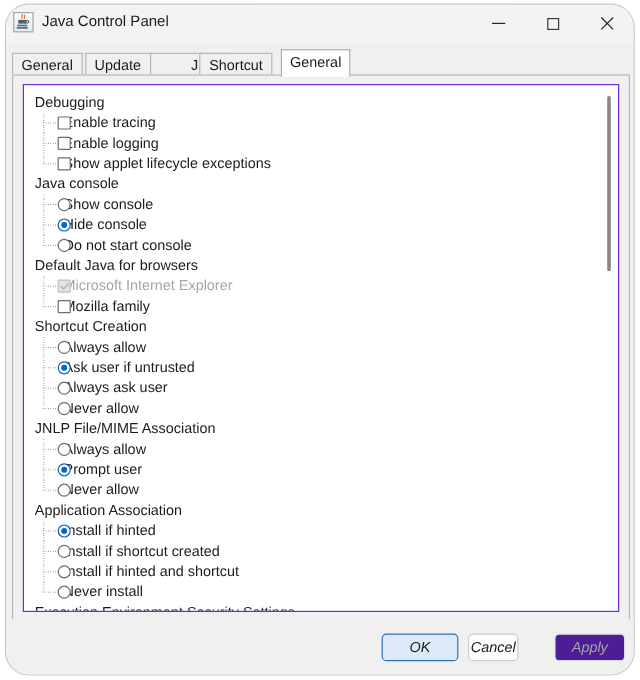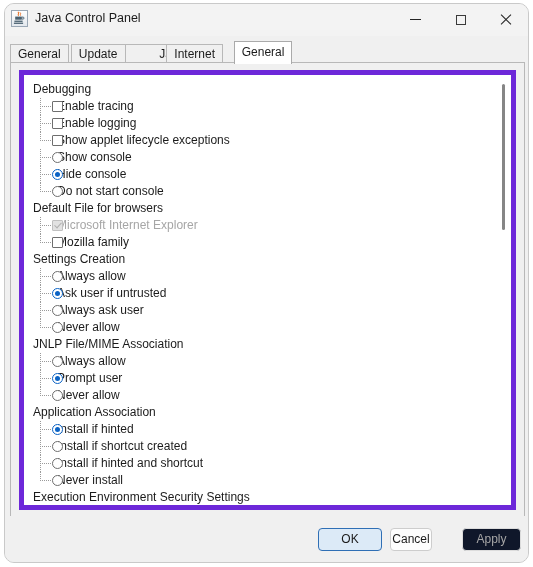--- a/index.html
+++ b/index.html
@@ -17,21 +17,21 @@
 
   
   .window {
     position: absolute;
     left: 4px;
     top: 3px;
     width: 525px;
     height: 560px;
     background: #f0f0f0;
     border: 1px solid #c9c9c9;
-    border-radius: 10px;
+    border-radius: 20px;
     box-sizing: border-box;
     overflow: hidden;
   }
 
   
   .titlebar {
     position: absolute;
     left: 0; top: 0;
     width: 100%;
     height: 32px;
@@ -128,21 +128,21 @@
     border: 1px solid #b8b8b8;
     box-sizing: border-box;
   }
   .listbox {
     position: absolute;
     left: 8px;
     top: 7px;
     right: 8px;
     bottom: 7px;
     background: #ffffff;
-    border: 5px solid #6d28d9;
+    border: 1px solid #6d28d9;
     box-sizing: border-box;
     overflow: hidden;
   }
   .listinner {
     position: absolute;
     left: 0; top: 0;
     width: 100%;
     padding-top: 6px;
     box-sizing: border-box;
   }
@@ -275,20 +275,21 @@
   }
 
   
   .footer {
     position: absolute;
     left: 0;
     bottom: 0;
     width: 100%;
     height: 46px;
     background: #f0f0f0;
+    font-style: italic;
   }
   .btn {
     position: absolute;
     top: 12px;
     height: 23px;
     font-size: 12px;
     line-height: 21px;
     text-align: center;
     border: 1px solid #cdcdcd;
     border-radius: 4px;
@@ -305,21 +306,21 @@
     line-height: 20px;
   }
   .btn.cancel {
     left: 385px;
     width: 42px;
   }
   .btn.apply {
     left: 457px;
     width: 59px;
     color: #a6a6a6;
-    background: #0f172a;
+    background: #4c1d95;
     border-color: #dcdcdc;
   }
 </style>
 </head>
 <body>
 
 <div class="window">
 
   <div class="titlebar">
     <div class="title-icon">
@@ -342,38 +343,39 @@
     </div>
     <div class="wbtn close">
       <div class="glyph-close"></div>
     </div>
   </div>
 
   <div class="tabstrip" id="tabstrip">
       <div class="tab" style="left: 5px;">General</div>
       <div class="tab" style="left: 65.85px; text-align: center;">Update</div>
       <div class="tab" style="left: 120.15px; padding-left: 33px;">Java</div>
-      <div class="tab" style="left: 161.35px;">Internet</div>
+      <div class="tab" style="left: 161.35px;">Shortcut</div>
       <div class="tab active" style="left: 228.75px;">General</div>
     </div>
 
   <div class="tabpanel">
     <div class="listbox">
       <div class="listinner" id="tree-root">
           <div class="grouprow">Debugging</div>
           <div class="childrow"><div class="vline"></div><div class="hline"></div><div class="cb"></div><span>Enable tracing</span></div>
           <div class="childrow"><div class="vline"></div><div class="hline"></div><div class="cb"></div><span>Enable logging</span></div>
           <div class="childrow last"><div class="vline"></div><div class="hline"></div><div class="cb"></div><span>Show applet lifecycle exceptions</span></div>
+          <div class="grouprow">Java console</div>
           <div class="childrow"><div class="vline"></div><div class="hline"></div><div class="rb"></div><span>Show console</span></div>
           <div class="childrow"><div class="vline"></div><div class="hline"></div><div class="rb selected"></div><span>Hide console</span></div>
           <div class="childrow last"><div class="vline"></div><div class="hline"></div><div class="rb"></div><span>Do not start console</span></div>
-          <div class="grouprow">Default File for browsers</div>
+          <div class="grouprow">Default Java for browsers</div>
           <div class="childrow"><div class="vline"></div><div class="hline"></div><div class="cb checked disabled"></div><span class="label-disabled">Microsoft Internet Explorer</span></div>
           <div class="childrow last"><div class="vline"></div><div class="hline"></div><div class="cb"></div><span>Mozilla family</span></div>
-          <div class="grouprow">Settings Creation</div>
+          <div class="grouprow">Shortcut Creation</div>
           <div class="childrow"><div class="vline"></div><div class="hline"></div><div class="rb"></div><span>Always allow</span></div>
           <div class="childrow"><div class="vline"></div><div class="hline"></div><div class="rb selected"></div><span>Ask user if untrusted</span></div>
           <div class="childrow"><div class="vline"></div><div class="hline"></div><div class="rb"></div><span>Always ask user</span></div>
           <div class="childrow last"><div class="vline"></div><div class="hline"></div><div class="rb"></div><span>Never allow</span></div>
           <div class="grouprow">JNLP File/MIME Association</div>
           <div class="childrow"><div class="vline"></div><div class="hline"></div><div class="rb"></div><span>Always allow</span></div>
           <div class="childrow"><div class="vline"></div><div class="hline"></div><div class="rb selected"></div><span>Prompt user</span></div>
           <div class="childrow last"><div class="vline"></div><div class="hline"></div><div class="rb"></div><span>Never allow</span></div>
           <div class="grouprow">Application Association</div>
           <div class="childrow"><div class="vline"></div><div class="hline"></div><div class="rb selected"></div><span>Install if hinted</span></div>

